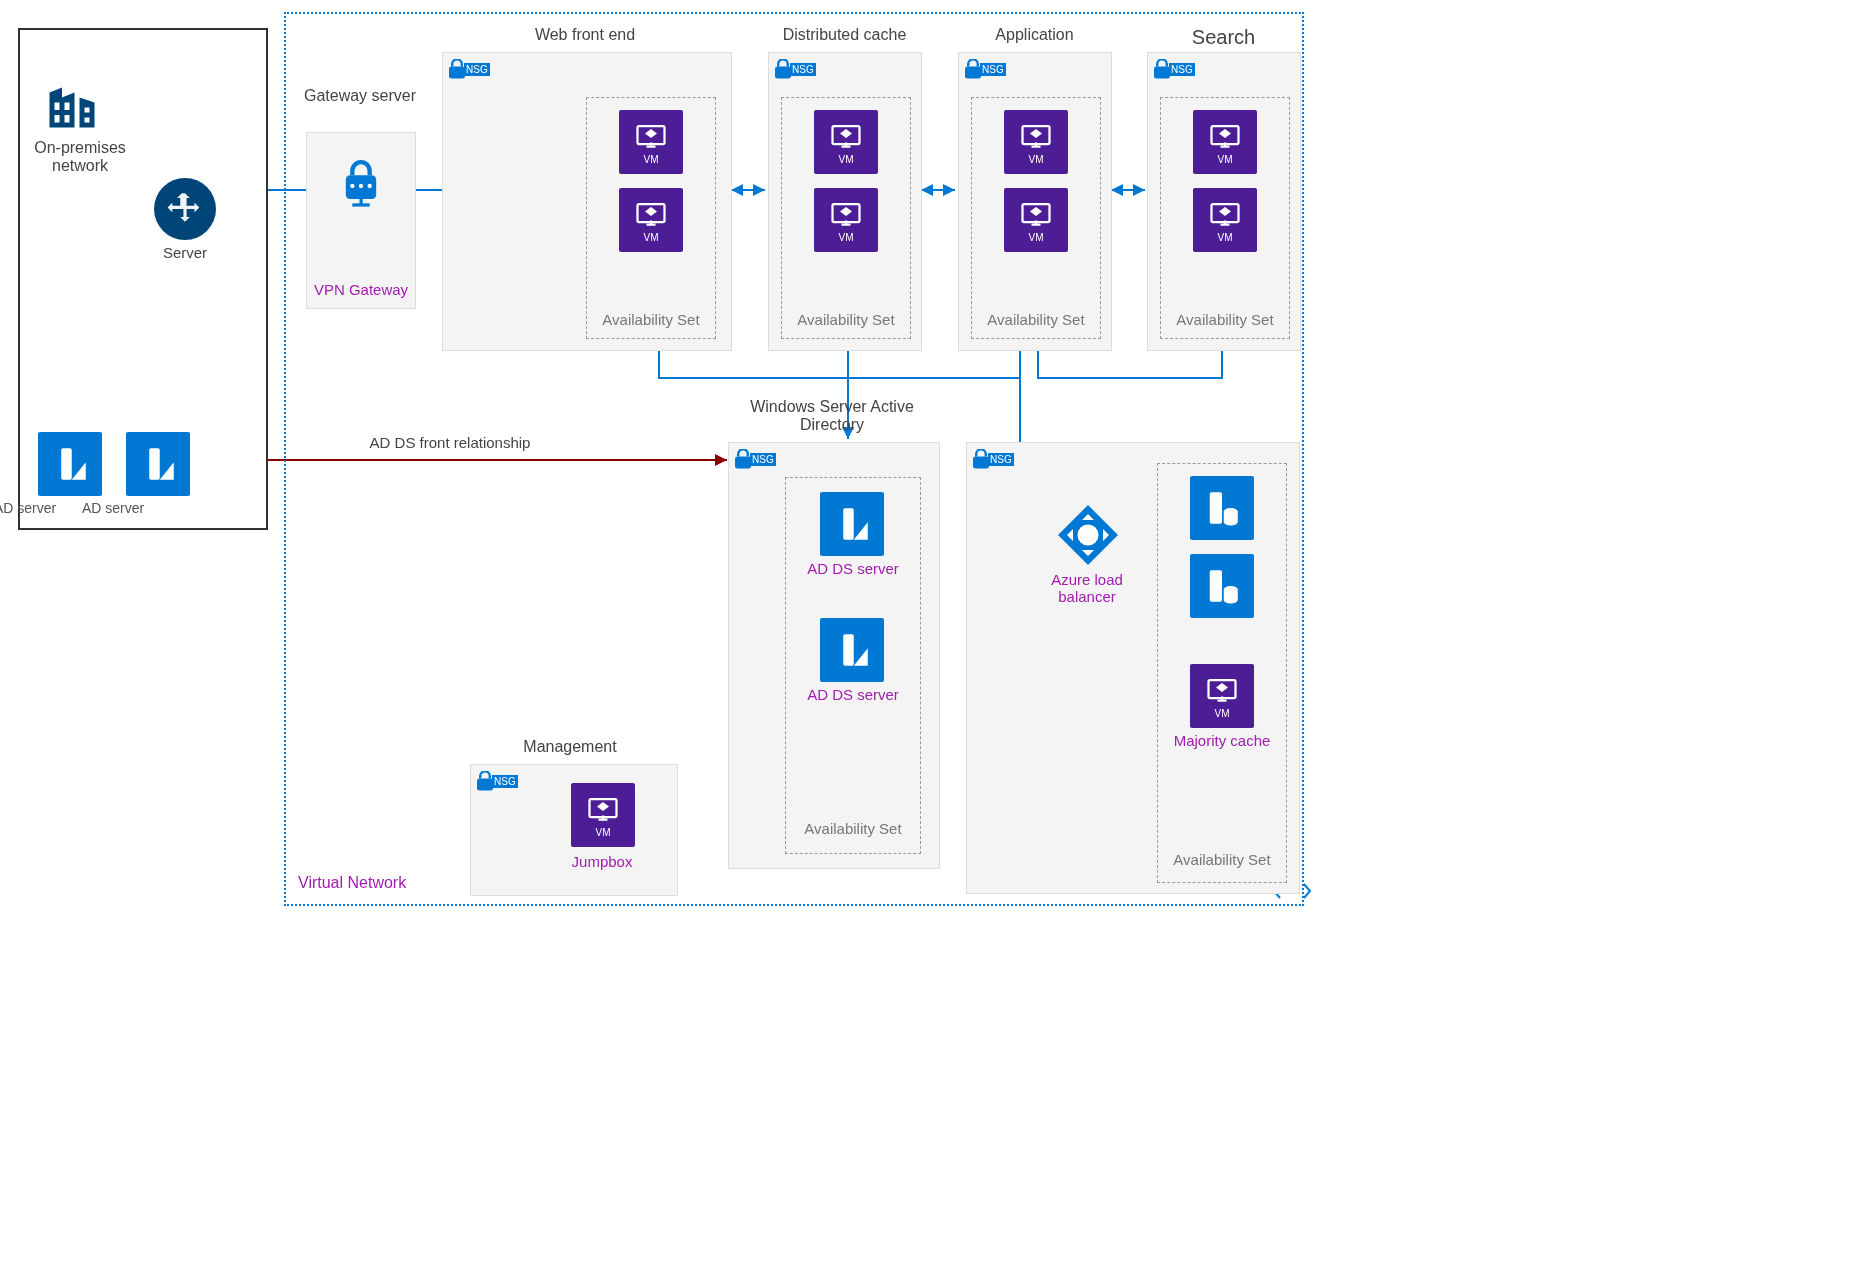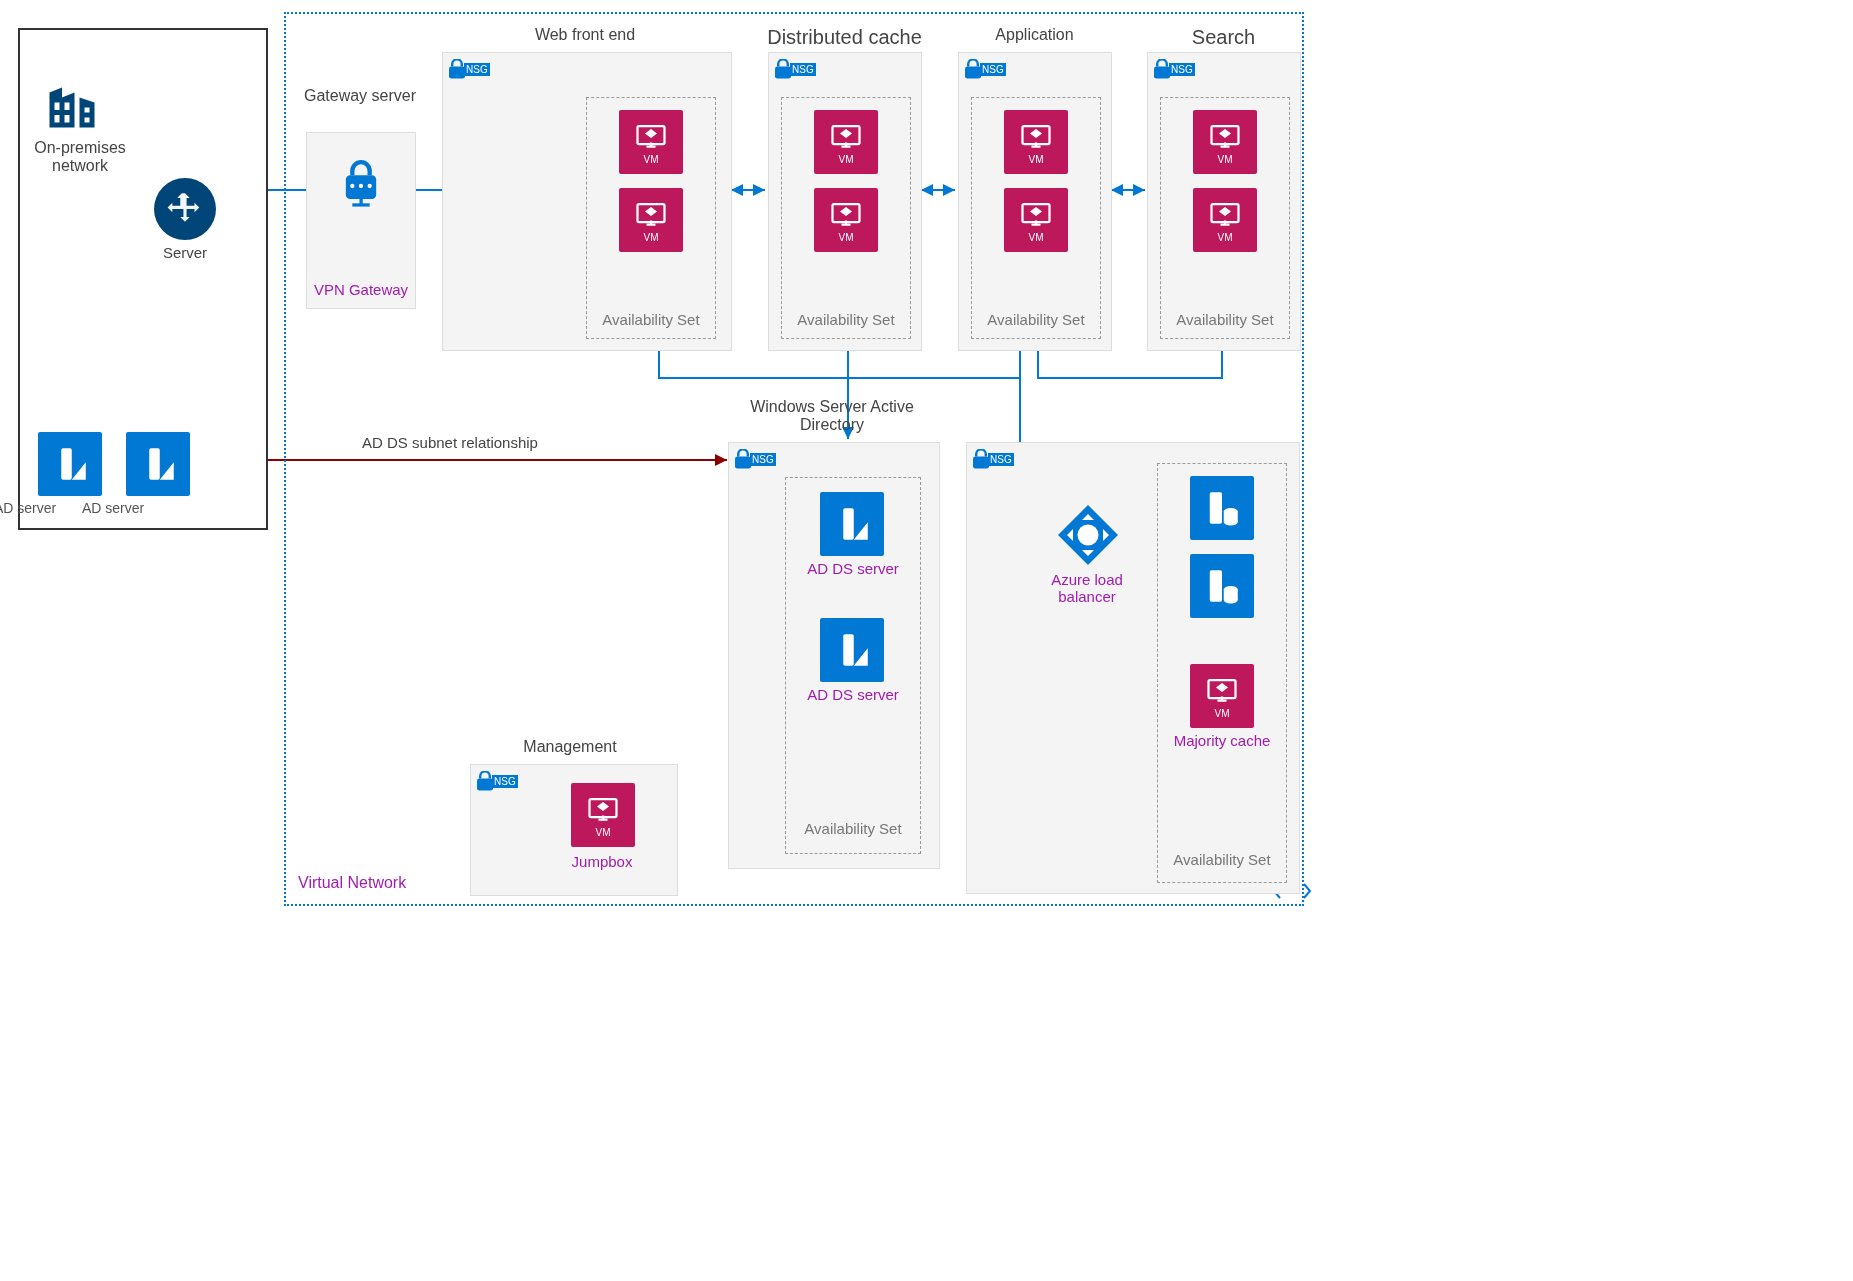--- a/index.html
+++ b/index.html
@@ -4,21 +4,21 @@
 <style>
   body{margin:0;font-family:"Segoe UI",Arial,sans-serif;color:#333;background:#fff}
   .canvas{position:relative;width:1300px;height:900px;margin:10px}
   .box{position:absolute;background:#f4f4f4;border:1px solid #ddd}
   .vnet{border:2px dotted #0078d4;background:transparent}
   .dashed{border:1.5px dashed #999;background:transparent}
   .lbl{text-align:center;font-size:15px;color:#444}
   .blue-lbl{color:#a21caf}
   .nsg{position:absolute;top:6px;left:6px;display:flex;align-items:center;gap:3px;color:#fff}
   .nsg svg{width:16px;height:20px}
-  .vm{width:64px;height:64px;background:#be185d;display:flex;flex-direction:column;align-items:center;justify-content:center;border-radius:2px}
+  .vm{width:64px;height:64px;background:#4c1d95;display:flex;flex-direction:column;align-items:center;justify-content:center;border-radius:2px}
   .vm svg{width:36px;height:36px}
   .vm-txt{color:#fff;font-size:10px;margin-top:-2px}
   .sv{width:64px;height:64px;background:#0078d4;display:flex;align-items:center;justify-content:center;border-radius:2px;position:absolute}
   .gw{width:62px;height:62px;background:#004578;border-radius:50%;display:flex;align-items:center;justify-content:center}
   .dbarrow{stroke:#0078d4;stroke-width:2;fill:none;marker-start:url(#as);marker-end:url(#ae)}
   .sarrow{stroke:#0078d4;stroke-width:2;fill:none;marker-end:url(#ae)}
   .rarrow{stroke:#8b0000;stroke-width:2;fill:none;marker-start:url(#ras);marker-end:url(#rae)}
   .tline{stroke:#0078d4;stroke-width:2;fill:none}
   .onprem{border:2px solid #333;background:#fff}
   .under{position:absolute;width:100%;text-align:center;font-size:14px;color:#555}
@@ -161,21 +161,21 @@
             <path d="M12 6l4 3-4 3-4-3z"></path>
             <rect x="9" y="17" width="6" height="1.5"></rect>
             <rect x="11.3" y="15" width="1.5" height="3"></rect>
           </svg>
           <span class="vm-txt">VM</span>
         </div>
     <div class="lbl" style="position:absolute;bottom:10px;width:100%;color:#777">Availability Set</div>
   </div>
 </div>
 
-<div class="lbl" style="position:absolute;top:16px;left:757px;width:155px;font-size:20px">Distributed cache</div>
+<div class="lbl" style="position:absolute;top:16px;left:757px;width:155px;font-size:16px">Distributed cache</div>
 <div class="box" style="left:758px;top:42px;width:152px;height:297px">
   <div class="nsg">
         <svg viewBox="0 0 20 24" fill="#0078d4">
           <rect y="9" width="20" height="15" rx="3"></rect>
           <path d="M4 9V6a6 6 0 0112 0v3" fill="none" stroke="#0078d4" stroke-width="3"></path>
         </svg>
         <span style="color:#fff;background:#0078d4;font-size:10px;padding:1px 2px;margin-left:-4px">NSG</span>
       </div>
   <div class="box dashed" style="left:12px;top:44px;width:128px;height:240px">
     <div class="vm" style="position:absolute;top:12px;left:32px">
@@ -257,21 +257,21 @@
             <path d="M12 6l4 3-4 3-4-3z"></path>
             <rect x="9" y="17" width="6" height="1.5"></rect>
             <rect x="11.3" y="15" width="1.5" height="3"></rect>
           </svg>
           <span class="vm-txt">VM</span>
         </div>
     <div class="lbl" style="position:absolute;bottom:10px;width:100%;color:#777">Availability Set</div>
   </div>
 </div>
 
-<div class="lbl" style="position:absolute;top:424px;left:310px;width:260px">AD DS subnet relationship</div>
+<div class="lbl" style="position:absolute;top:424px;left:310px;width:260px">AD DS front relationship</div>
 
 <div class="lbl" style="position:absolute;top:388px;left:722px;width:200px;font-size:16px">Windows Server Active Directory</div>
 <div class="box" style="left:718px;top:432px;width:210px;height:425px">
   <div class="nsg">
         <svg viewBox="0 0 20 24" fill="#0078d4">
           <rect y="9" width="20" height="15" rx="3"></rect>
           <path d="M4 9V6a6 6 0 0112 0v3" fill="none" stroke="#0078d4" stroke-width="3"></path>
         </svg>
         <span style="color:#fff;background:#0078d4;font-size:10px;padding:1px 2px;margin-left:-4px">NSG</span>
       </div>

